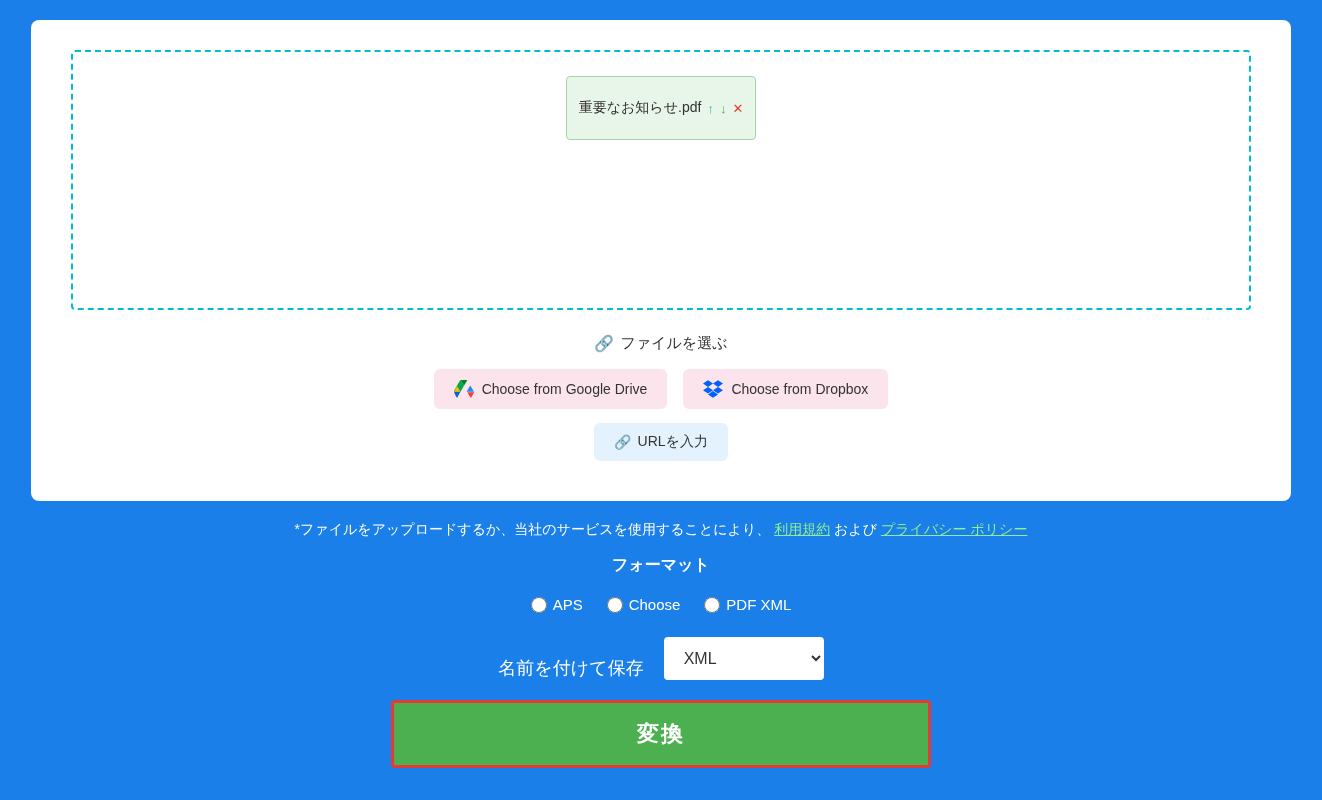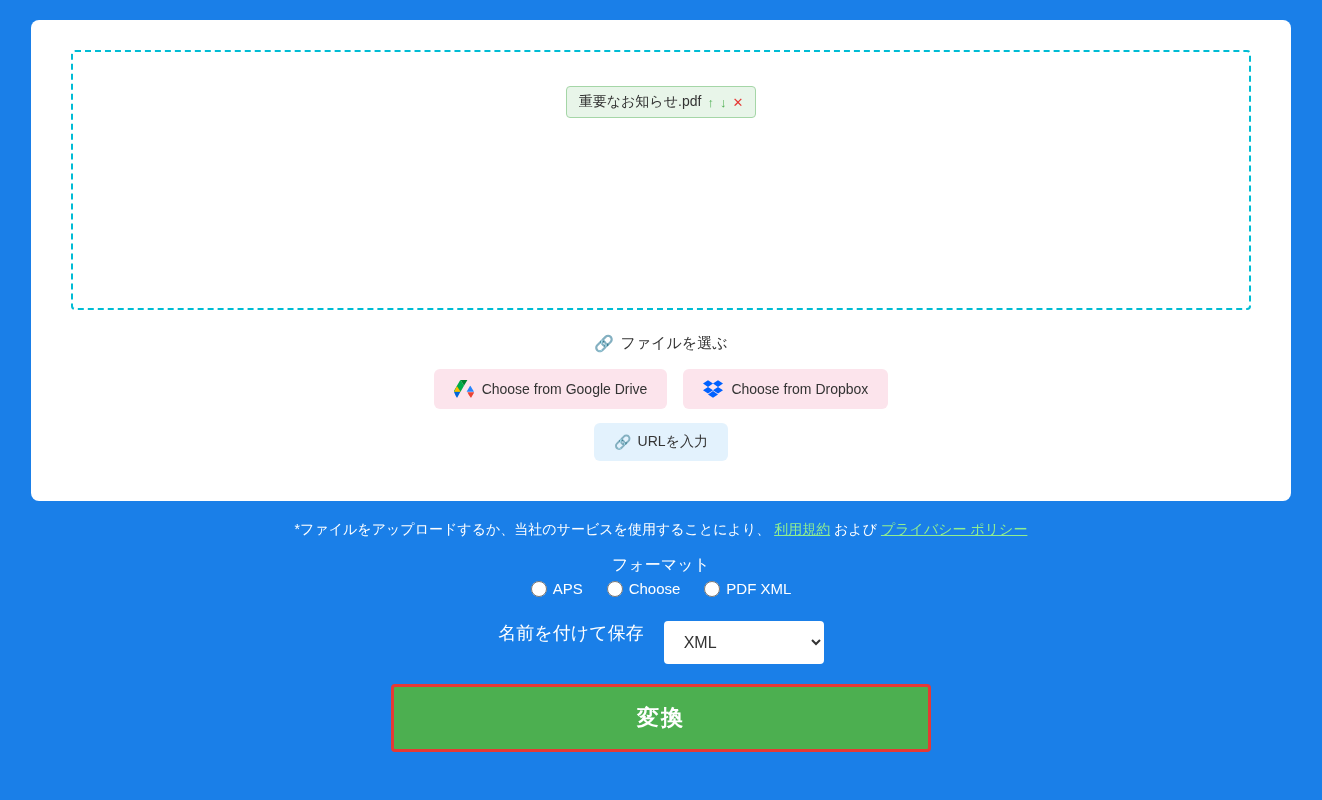--- a/index.html
+++ b/index.html
@@ -36,24 +36,24 @@
       position: relative;
     }
 
     .file-tag {
       display: inline-flex;
       align-items: center;
       gap: 6px;
       background: #e8f5e9;
       border: 1px solid #a5d6a7;
       border-radius: 4px;
-      padding: 6px 12px;
-      font-size: 14px;
-      color: #333;
-      margin-top: 14px;
+      padding: 22px 12px;
+      font-size: 14px;
+      color: #333;
+      margin-top: 4px;
     }
 
     .file-tag .arrow-up { color: #4caf50; font-size: 13px; }
     .file-tag .arrow-down { color: #4caf50; font-size: 13px; }
     .file-tag .close-x { color: #e53935; font-size: 13px; cursor: pointer; }
 
     .choose-file-btn {
       display: inline-flex;
       align-items: center;
       gap: 6px;
@@ -115,22 +115,22 @@
       margin-bottom: 16px;
     }
 
     .terms-text a {
       color: #90ee90;
     }
 
     .format-label {
       font-size: 16px;
       color: #ffffff;
-      margin-bottom: 4px;
-      font-weight: normal;
+      margin-bottom: 20px;
+      font-weight: bold;
     }
 
     .radio-group {
       display: flex;
       gap: 24px;
       align-items: center;
       margin-bottom: 24px;
     }
 
     .radio-item {
@@ -143,21 +143,21 @@
     }
 
     .radio-item input[type="radio"] {
       accent-color: #ffffff;
       width: 16px;
       height: 16px;
     }
 
     .save-row {
       display: flex;
-      align-items: flex-start;
+      align-items: flex-end;
       gap: 20px;
       margin-bottom: 20px;
     }
 
     .save-label {
       font-size: 18px;
       color: #ffffff;
       font-weight: 500;
     }
 

